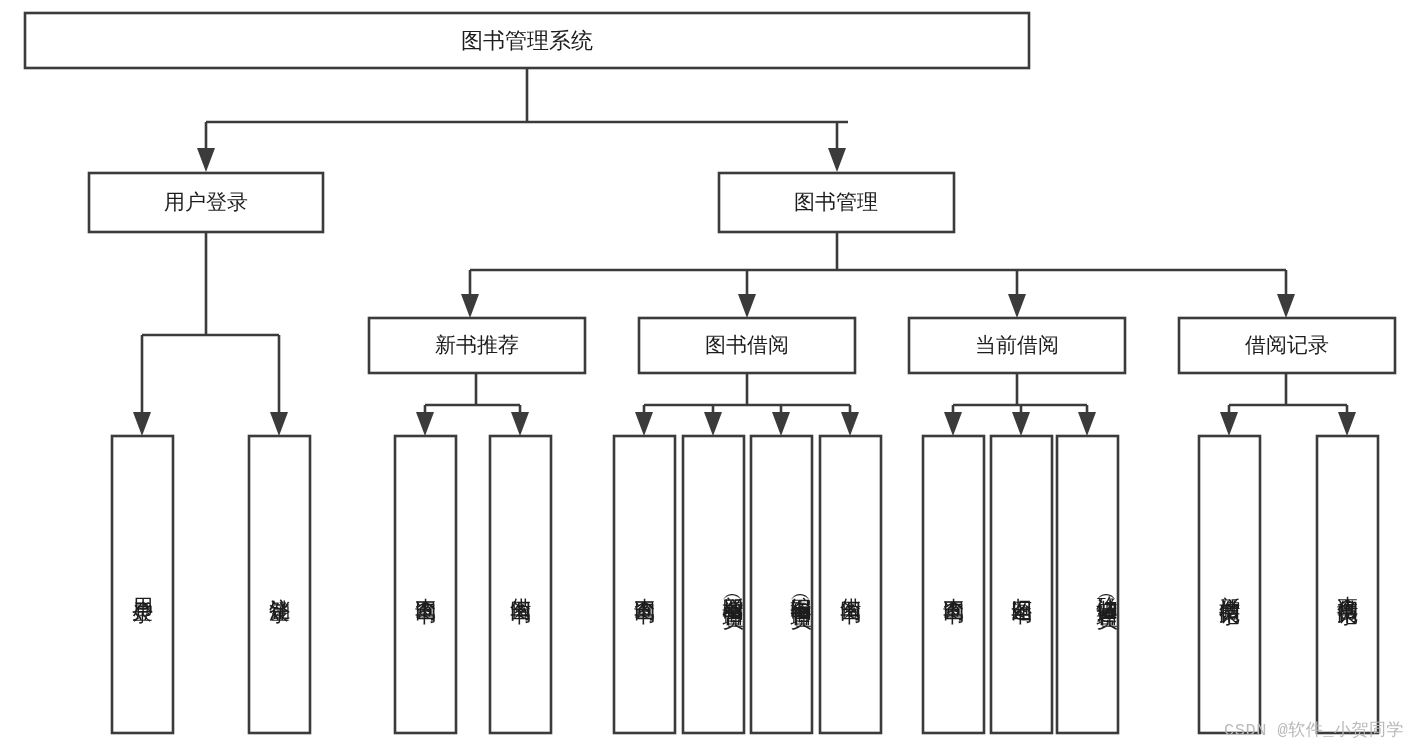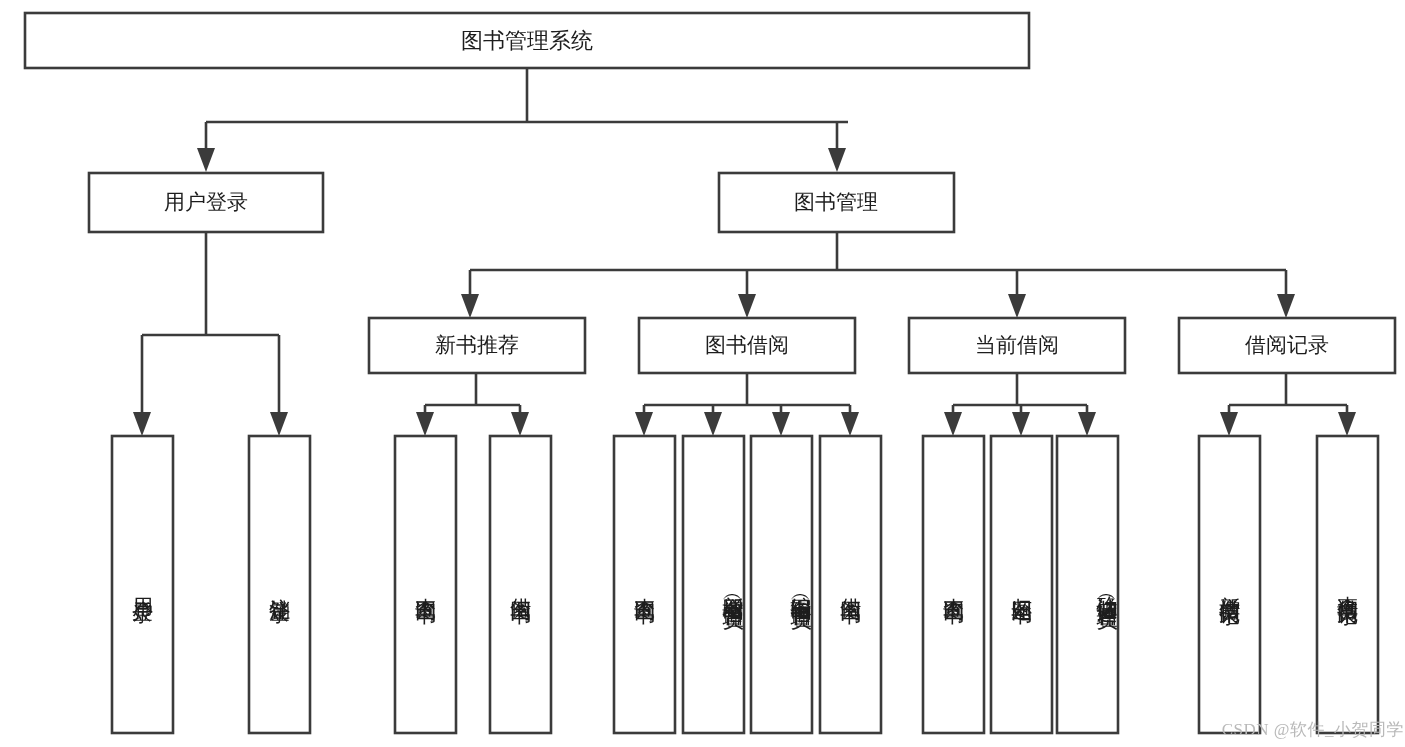--- a/index.html
+++ b/index.html
@@ -71,21 +71,21 @@
     white-space: nowrap;
     pointer-events: none;
   }
   .vlabel.center-v {
     align-items: center;
   }
   #watermark {
     position: absolute;
     right: 8px;
     bottom: 6px;
-    font-family: Liberation Serif, serif;
+    font-family: Liberation Mono, monospace;
     font-size: 17px;
     color: #b9b9b9;
     letter-spacing: 0.5px;
     white-space: nowrap;
   }
 </style>
 </head>
 <body>
 
 <div id="diagram-root">

